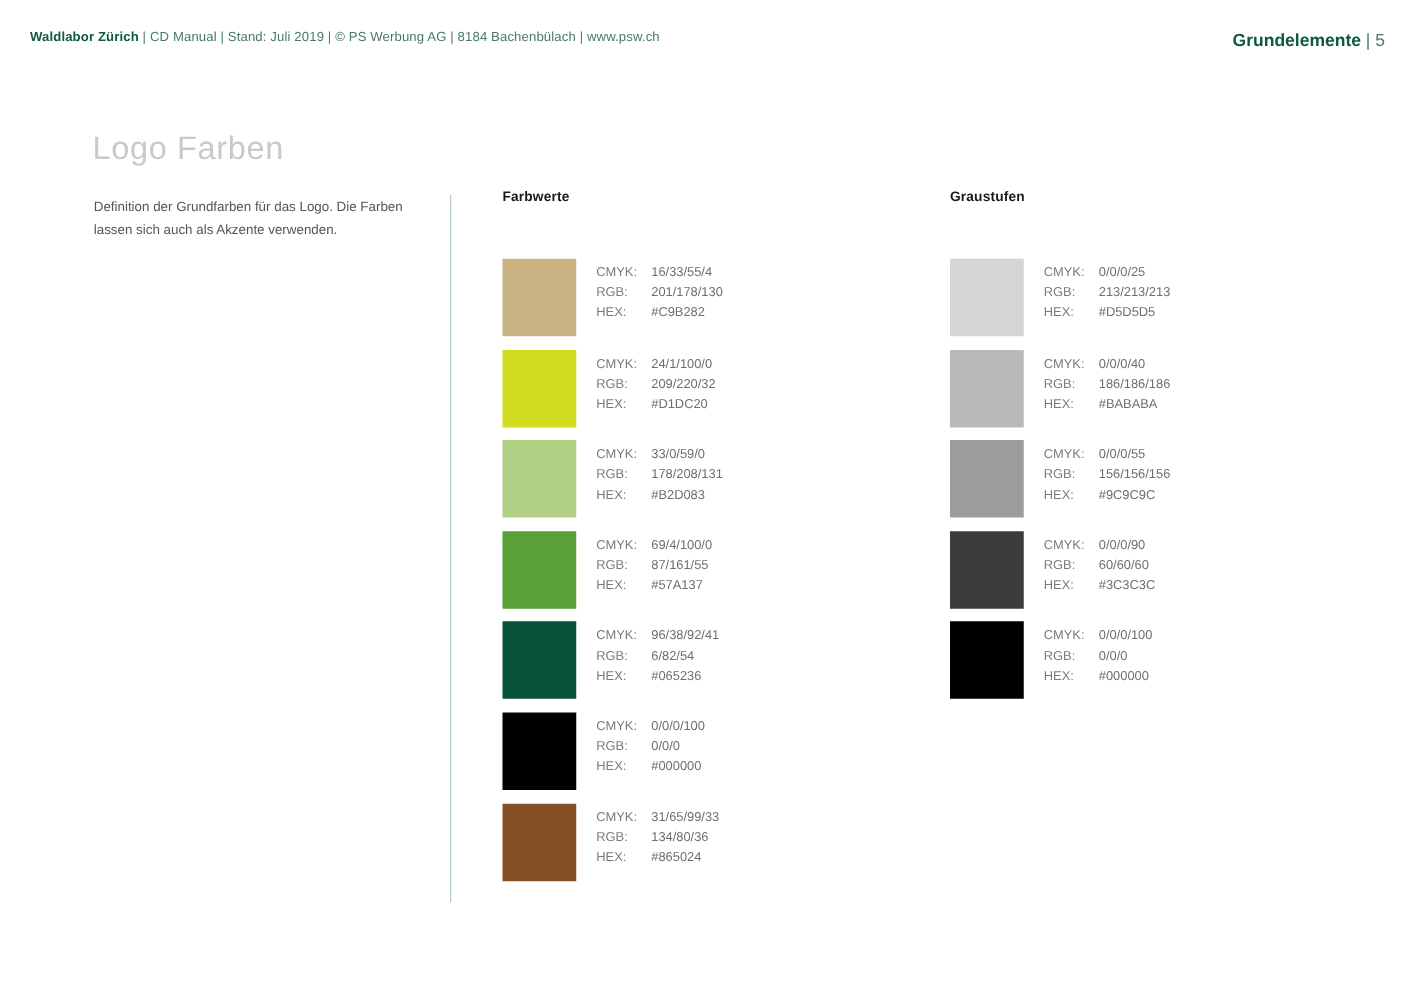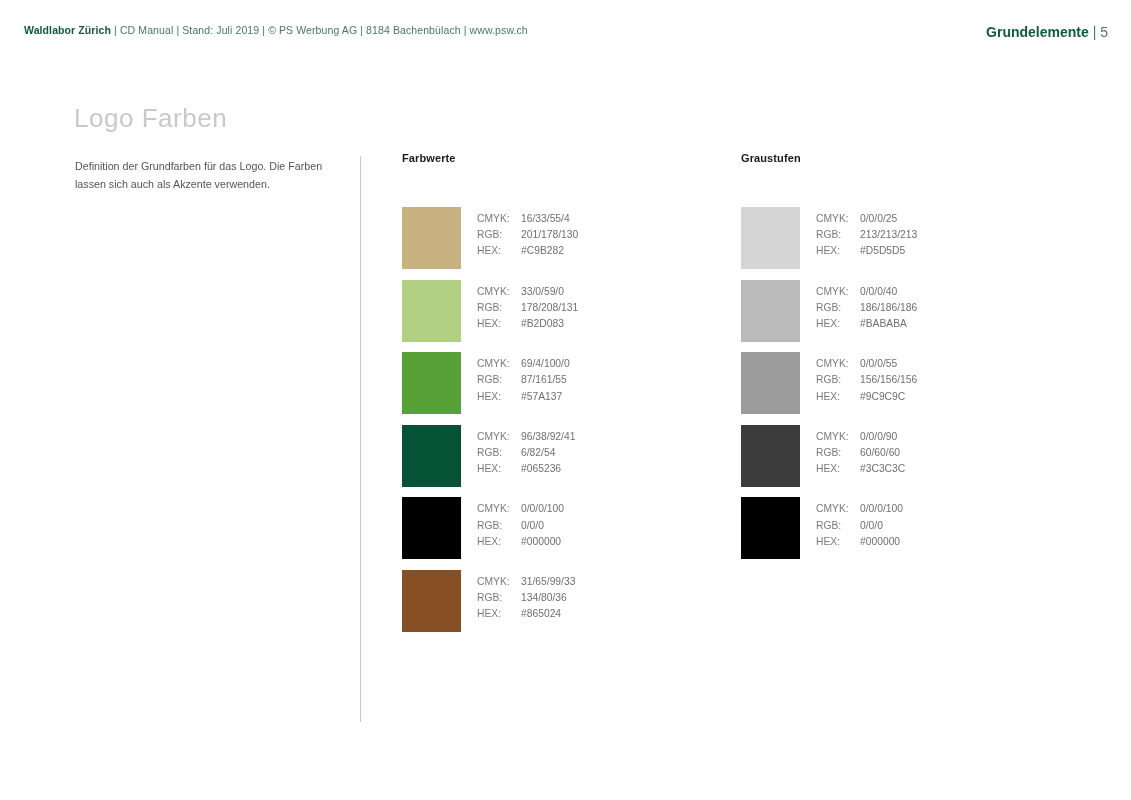--- a/index.html
+++ b/index.html
@@ -96,21 +96,21 @@
     height: 566px;
     background: #b9cfc4;
   }
 
   
   .col {
     position: absolute;
     top: 152px;
   }
   .col-farbwerte { left: 402px; }
-  .col-graustufen { left: 741px; }
+  .col-graustufen { left: 760px; }
 
   .col-heading {
     font-size: 11px;
     font-weight: bold;
     color: #1a1a1a;
     letter-spacing: 0.01em;
     margin: 0 0 0 0;
     height: 16px;
   }
 
@@ -179,20 +179,28 @@
     <div class="swatch-list" id="list-0">
         <div class="swatch-row">
           <div class="swatch-chip" style="background: rgb(201, 178, 130);"></div>
           <div class="swatch-values">
             <span class="val-line"><span class="val-label">CMYK:</span><span class="val-num">16/33/55/4</span></span>
             <span class="val-line"><span class="val-label">RGB:</span><span class="val-num">201/178/130</span></span>
             <span class="val-line"><span class="val-label">HEX:</span><span class="val-num">#C9B282</span></span>
           </div>
         </div>
         <div class="swatch-row">
+          <div class="swatch-chip" style="background: rgb(209, 220, 32);"></div>
+          <div class="swatch-values">
+            <span class="val-line"><span class="val-label">CMYK:</span><span class="val-num">24/1/100/0</span></span>
+            <span class="val-line"><span class="val-label">RGB:</span><span class="val-num">209/220/32</span></span>
+            <span class="val-line"><span class="val-label">HEX:</span><span class="val-num">#D1DC20</span></span>
+          </div>
+        </div>
+        <div class="swatch-row">
           <div class="swatch-chip" style="background: rgb(178, 208, 131);"></div>
           <div class="swatch-values">
             <span class="val-line"><span class="val-label">CMYK:</span><span class="val-num">33/0/59/0</span></span>
             <span class="val-line"><span class="val-label">RGB:</span><span class="val-num">178/208/131</span></span>
             <span class="val-line"><span class="val-label">HEX:</span><span class="val-num">#B2D083</span></span>
           </div>
         </div>
         <div class="swatch-row">
           <div class="swatch-chip" style="background: rgb(87, 161, 55);"></div>
           <div class="swatch-values">

